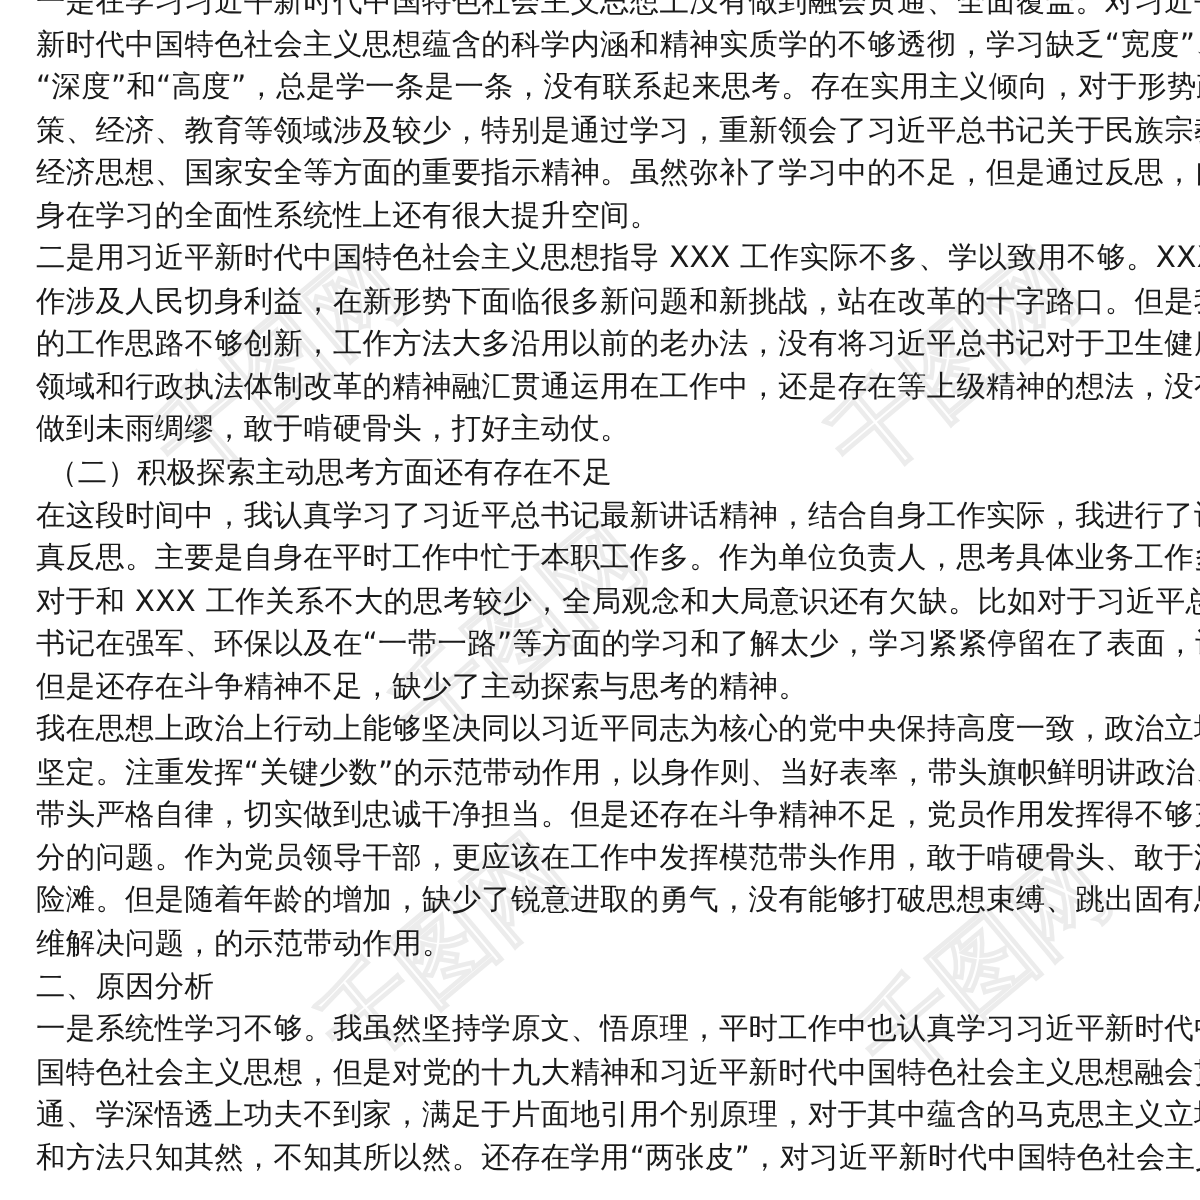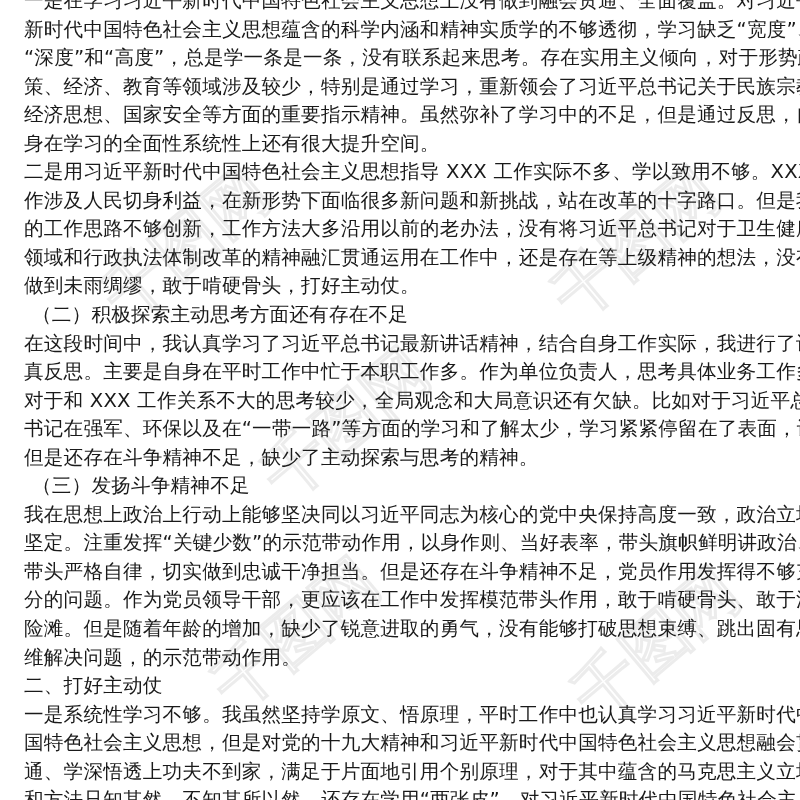--- a/index.html
+++ b/index.html
@@ -64,26 +64,25 @@
     <div class="line">作涉及人民切身利益，在新形势下面临很多新问题和新挑战，站在改革的十字路口。但是我</div>
     <div class="line">的工作思路不够创新，工作方法大多沿用以前的老办法，没有将习近平总书记对于卫生健康</div>
     <div class="line">领域和行政执法体制改革的精神融汇贯通运用在工作中，还是存在等上级精神的想法，没有</div>
     <div class="line">做到未雨绸缪，敢于啃硬骨头，打好主动仗。</div>
     <div class="line heading">（二）积极探索主动思考方面还有存在不足</div>
     <div class="line">在这段时间中，我认真学习了习近平总书记最新讲话精神，结合自身工作实际，我进行了认</div>
     <div class="line">真反思。主要是自身在平时工作中忙于本职工作多。作为单位负责人，思考具体业务工作多，</div>
     <div class="line">对于和 XXX 工作关系不大的思考较少，全局观念和大局意识还有欠缺。比如对于习近平总</div>
     <div class="line">书记在强军、环保以及在“一带一路”等方面的学习和了解太少，学习紧紧停留在了表面，认</div>
     <div class="line">但是还存在斗争精神不足，缺少了主动探索与思考的精神。</div>
-    <div class="line heading">（三）发扬斗争精神不足</div>
     <div class="line">我在思想上政治上行动上能够坚决同以习近平同志为核心的党中央保持高度一致，政治立场</div>
     <div class="line">坚定。注重发挥“关键少数”的示范带动作用，以身作则、当好表率，带头旗帜鲜明讲政治、</div>
     <div class="line">带头严格自律，切实做到忠诚干净担当。但是还存在斗争精神不足，党员作用发挥得不够充</div>
     <div class="line">分的问题。作为党员领导干部，更应该在工作中发挥模范带头作用，敢于啃硬骨头、敢于涉</div>
     <div class="line">险滩。但是随着年龄的增加，缺少了锐意进取的勇气，没有能够打破思想束缚、跳出固有思</div>
     <div class="line">维解决问题，的示范带动作用。</div>
-    <div class="line">二、打好主动仗</div>
+    <div class="line">二、原因分析</div>
     <div class="line">一是系统性学习不够。我虽然坚持学原文、悟原理，平时工作中也认真学习习近平新时代中</div>
     <div class="line">国特色社会主义思想，但是对党的十九大精神和习近平新时代中国特色社会主义思想融会贯</div>
     <div class="line">通、学深悟透上功夫不到家，满足于片面地引用个别原理，对于其中蕴含的马克思主义立场</div>
     <div class="line">和方法只知其然，不知其所以然。还存在学用“两张皮”，对习近平新时代中国特色社会主义</div>
   </div>
 </div>
 
 </body></html>

